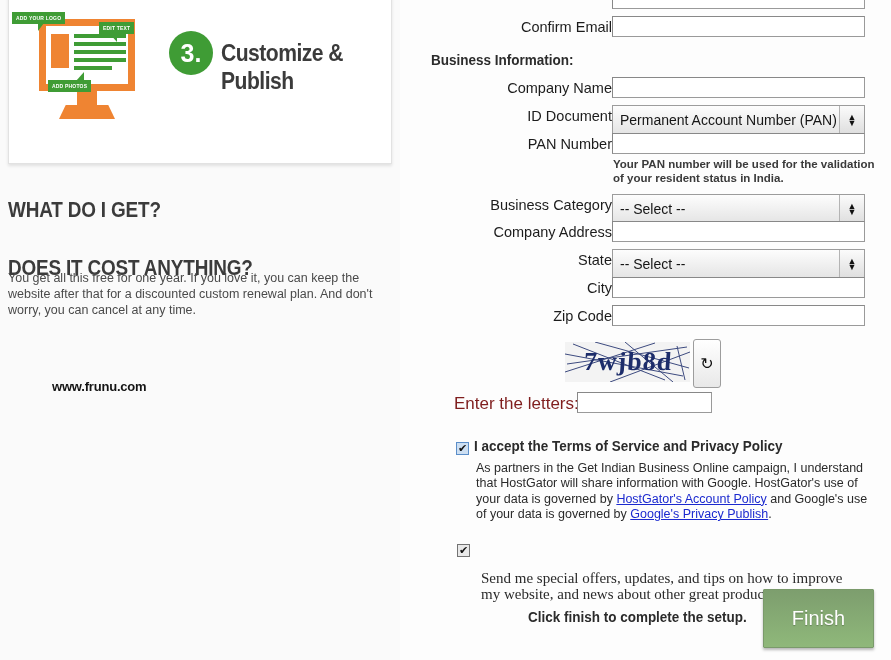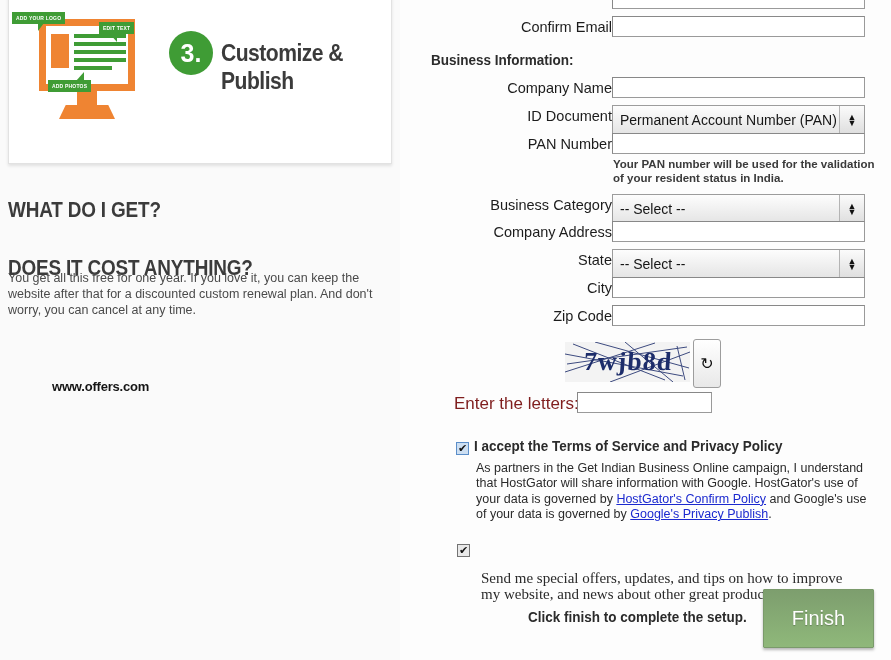--- a/index.html
+++ b/index.html
@@ -260,21 +260,21 @@
       <div class="step-circle" style="left:160px;top:20px;">3.</div>
       <div class="step-text" style="left:212px;top:28px;">Customize &amp; Publish</div>
     </div>
   </div>
 
   <div class="l-head" style="top:197px;">WHAT DO I GET?</div>
 
   <div class="l-head" style="top:255px;">DOES IT COST ANYTHING?</div>
   <div class="l-body" style="top:270px;">You get all this free for one year. If you love it, you can keep the website after that for a discounted custom renewal plan. And don't worry, you can cancel at any time.</div>
 
-  <div id="site-url">www.offers.com</div>
+  <div id="site-url">www.frunu.com</div>
 </div>
 
 <div id="form-col">
 
   <div class="fld" style="top:-12px;"></div>
 
   <div class="row" style="top:16px;">
     <div class="flabel">Confirm Email:</div>
     <input class="fld" type="text" value="" style="">
   </div>
@@ -357,21 +357,21 @@
       </svg>
     </div>
     <div id="captcha-refresh">↻</div>
   </div>
   <div id="captcha-label">Enter the letters:</div>
   <input id="captcha-input" type="text" value="" style="">
 
   <div id="terms-block">
     <div id="terms-cb">✔</div>
     <div id="terms-title">I accept the Terms of Service and Privacy Policy</div>
-    <div id="terms-body"><span>As partners in the Get Indian Business Online campaign, I understand that HostGator will share information with Google. HostGator's use of your data is governed by </span><a href="#">HostGator's Confirm Policy</a><span> and Google's use of your data is governed by </span><a href="#">Google's Privacy Publish</a><span>.</span></div>
+    <div id="terms-body"><span>As partners in the Get Indian Business Online campaign, I understand that HostGator will share information with Google. HostGator's use of your data is governed by </span><a href="#">HostGator's Account Policy</a><span> and Google's use of your data is governed by </span><a href="#">Google's Privacy Publish</a><span>.</span></div>
   </div>
 
   <div id="offers-block">
     <div id="offers-cb">✔</div>
     <div id="offers-text">Send me special offers, updates, and tips on how to improve my website, and news about other great products.</div>
   </div>
 
   <div id="finish-hint">Click finish to complete the setup.</div>
   <div id="finish-btn">
     <span>Finish</span>

